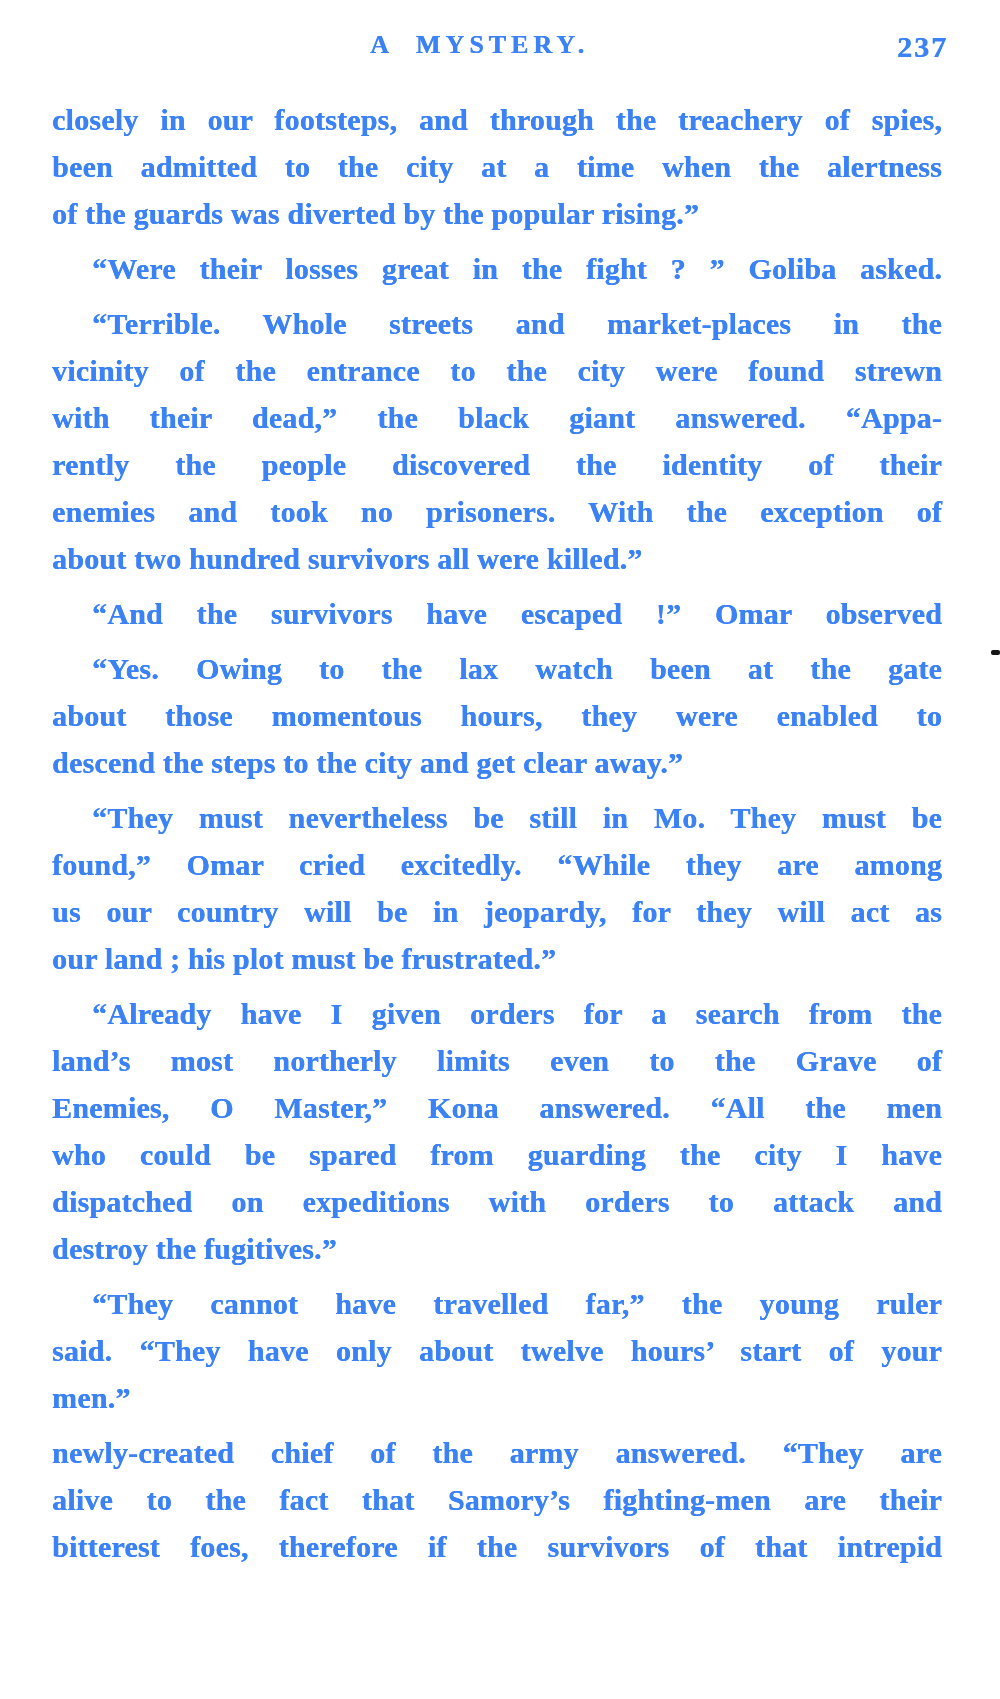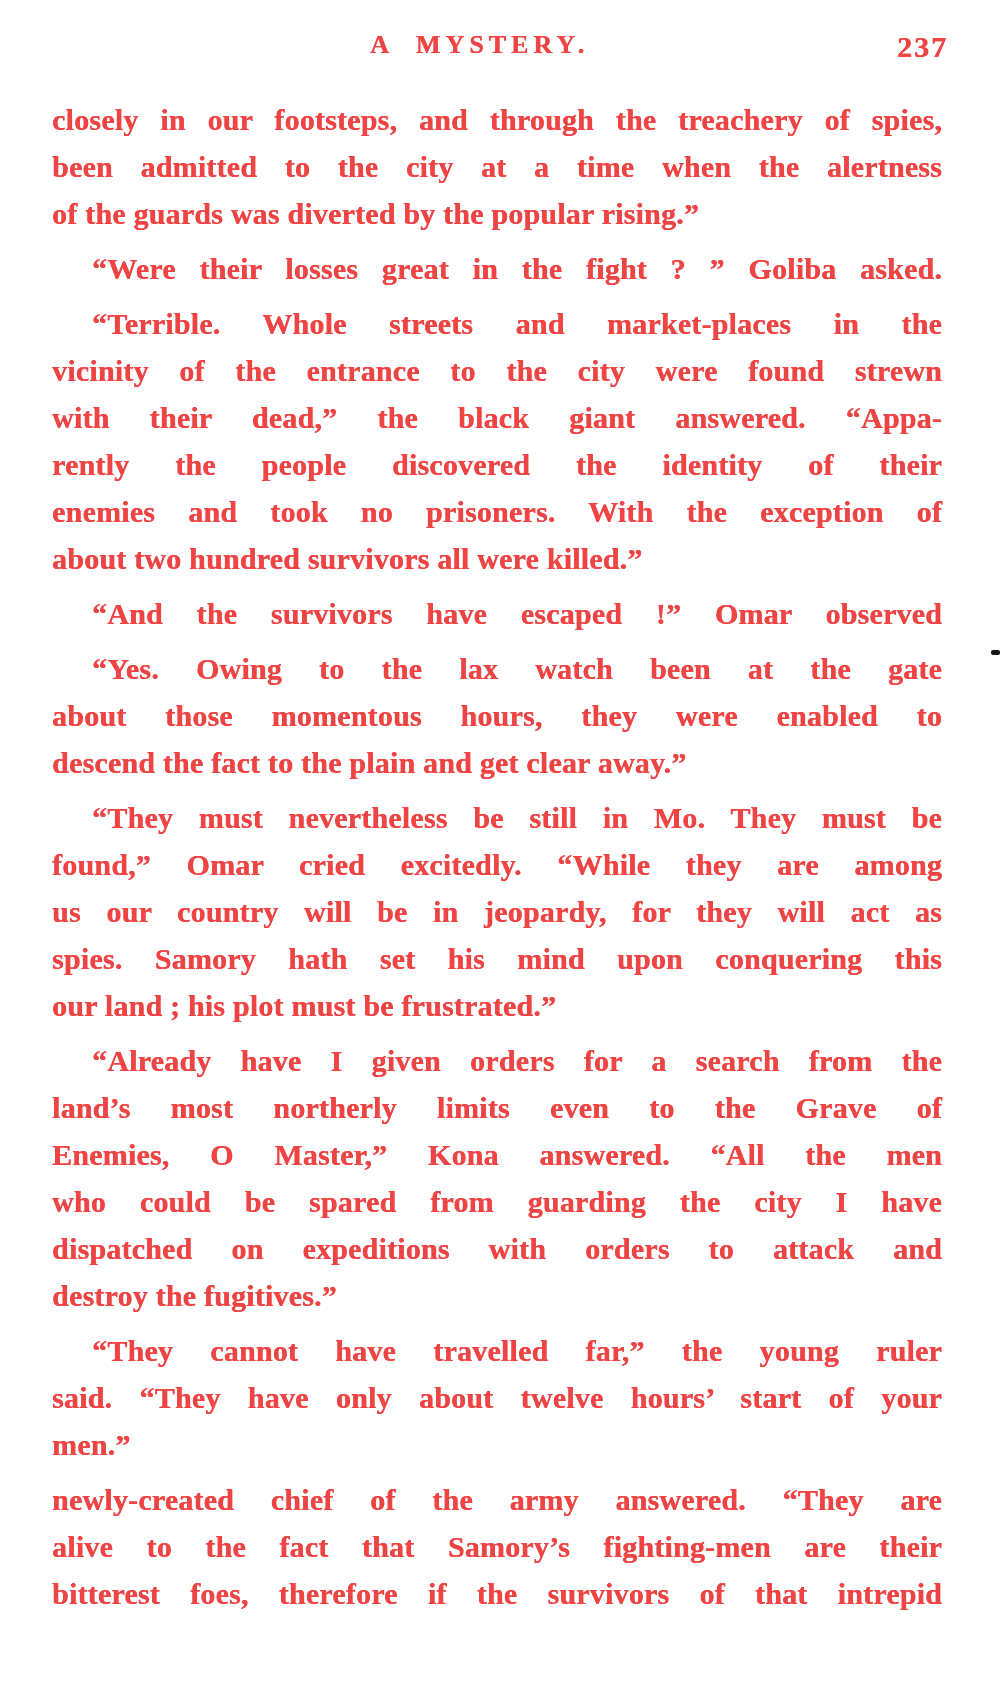--- a/index.html
+++ b/index.html
@@ -1,21 +1,21 @@
 <!DOCTYPE html>
 <html><head>
 <meta charset="utf-8">
 <style>
   html, body { margin: 0; padding: 0; background: #ffffff; }
   .page {
     position: relative;
     width: 1000px;
     height: 1699px;
     background: #ffffff;
-    color: #ef4444;
+    color: #3b82f6;
     font-family: "Liberation Serif", "DejaVu Serif", serif;
     font-weight: 700;
     overflow: hidden;
   }
   .header {
     position: absolute;
     top: 30px; left: 0; right: 0; height: 36px;
   }
   .running-title {
     position: absolute;
@@ -86,28 +86,27 @@
       <span class="line">about two hundred survivors all were killed.”</span>
     </p>
 
     <p class="para">
       <span class="line just indent">“And the survivors have escaped !” Omar observed</span>
     </p>
 
     <p class="para">
       <span class="line just indent">“Yes.  Owing to the lax watch been at the gate</span>
       <span class="line just">about those momentous hours, they were enabled to</span>
-      <span class="line">descend the fact to the plain and get clear away.”</span>
+      <span class="line">descend the steps to the city and get clear away.”</span>
     </p>
 
     <p class="para">
       <span class="line just indent">“They must nevertheless be still in Mo.  They must be</span>
       <span class="line just">found,” Omar cried excitedly.  “While they are among</span>
       <span class="line just">us our country will be in jeopardy, for they will act as</span>
-      <span class="line just">spies.  Samory hath set his mind upon conquering this</span>
       <span class="line">our land ; his plot must be frustrated.”</span>
     </p>
 
     <p class="para">
       <span class="line just indent">“Already have I given orders for a search from the</span>
       <span class="line just">land’s most northerly limits even to the Grave of</span>
       <span class="line just">Enemies, O Master,” Kona answered.  “All the men</span>
       <span class="line just">who could be spared from guarding the city I have</span>
       <span class="line just">dispatched on expeditions with orders to attack and</span>
       <span class="line">destroy the fugitives.”</span>

